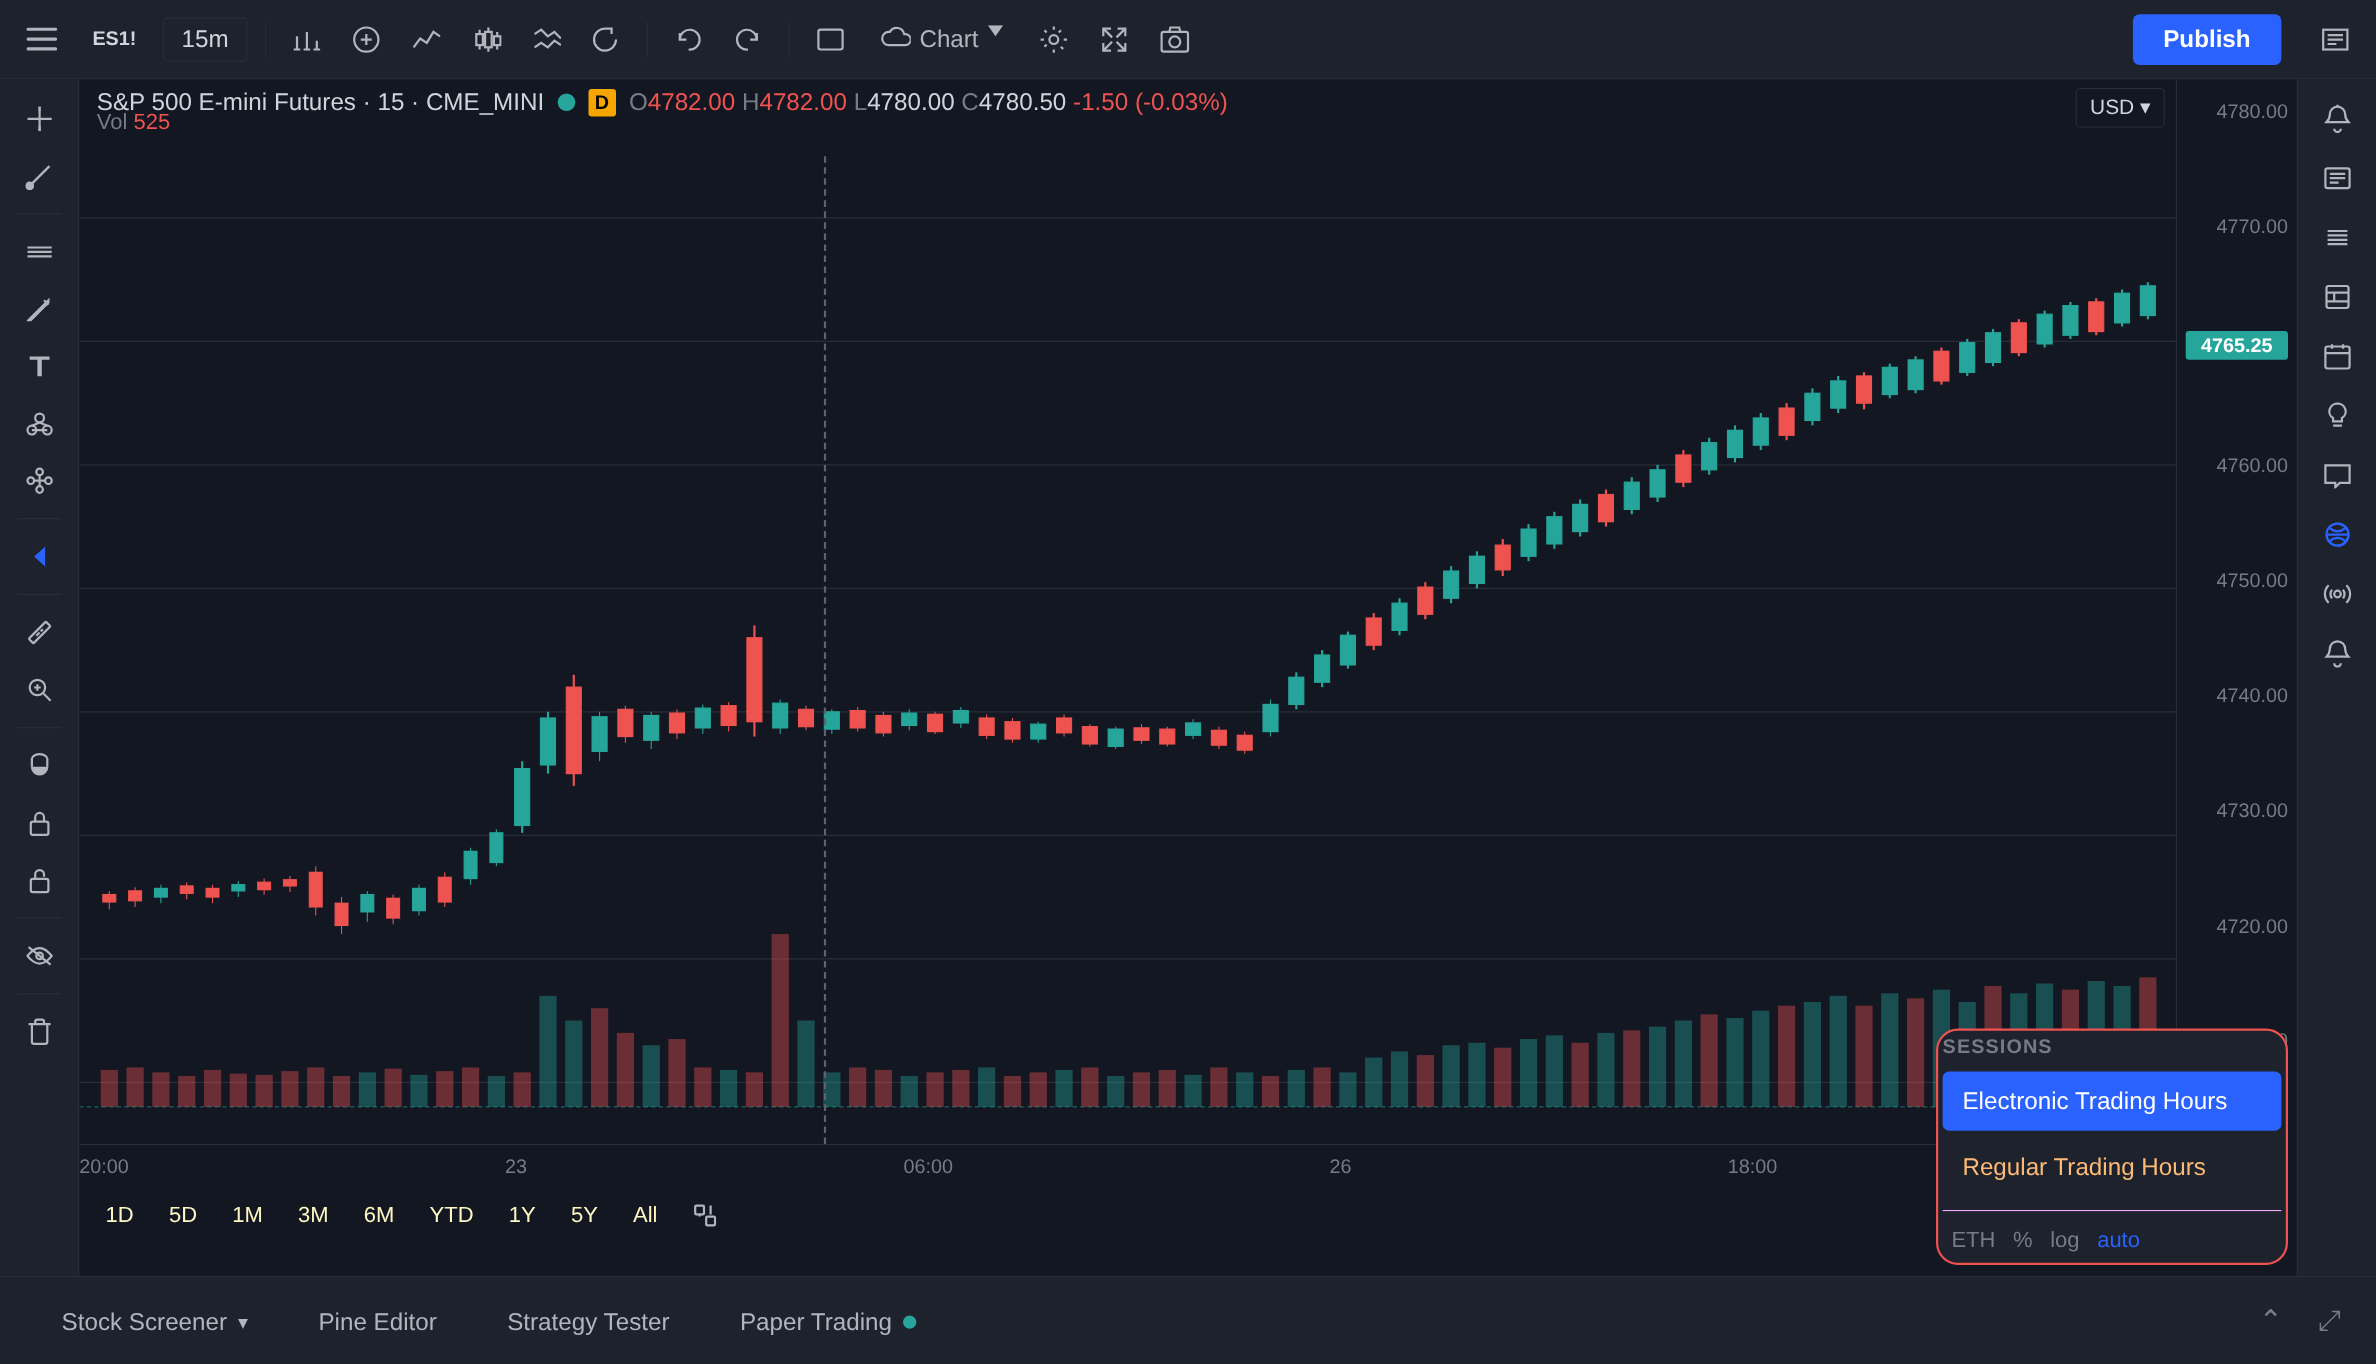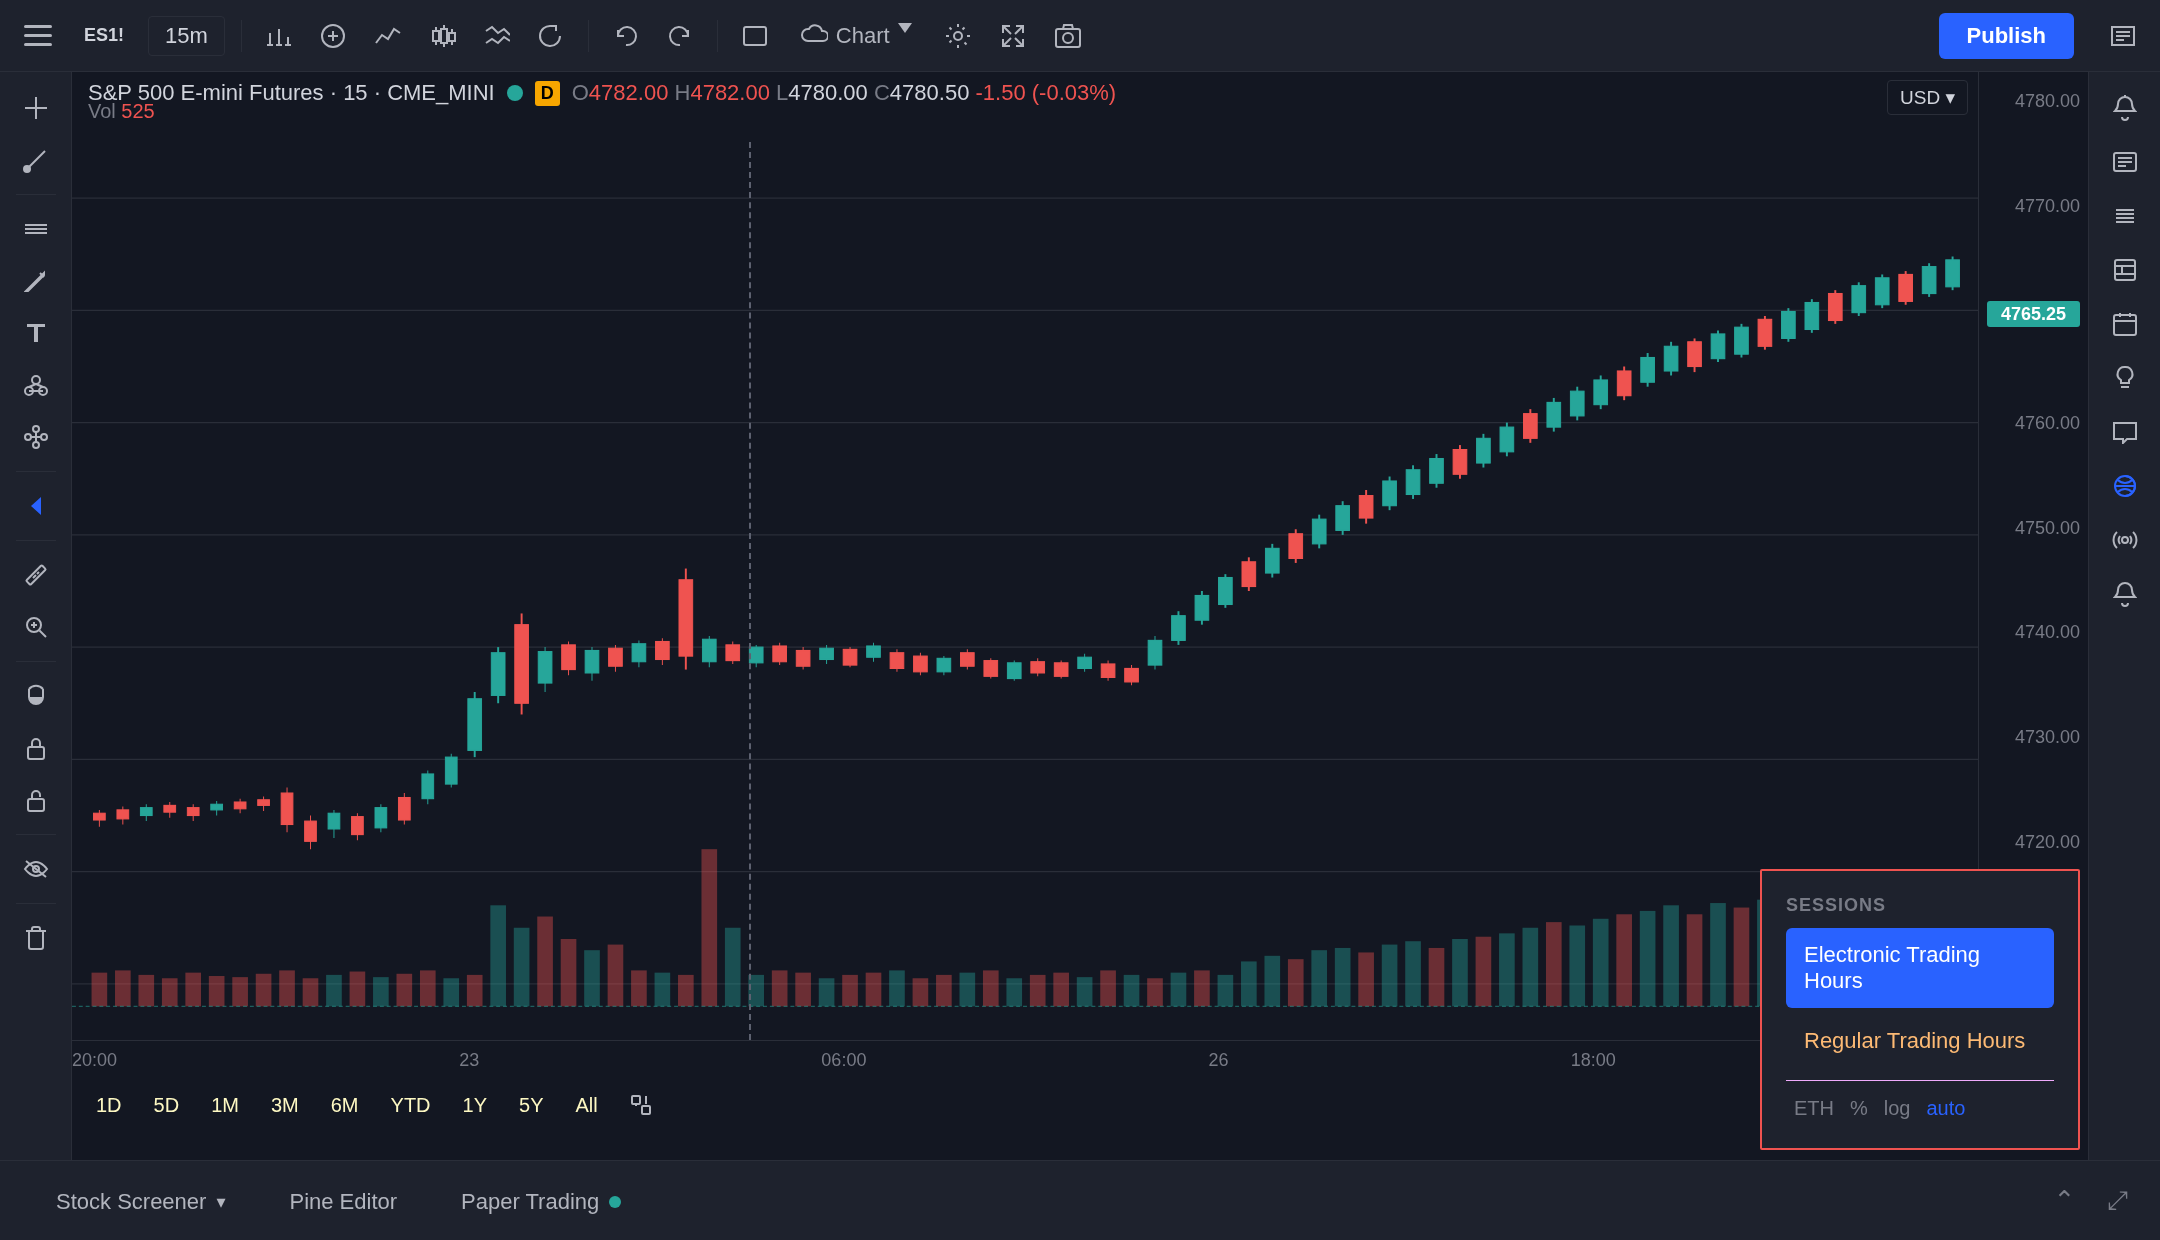--- a/index.html
+++ b/index.html
@@ -339,23 +339,23 @@
     }
 
     
     .sessions-popup {
       position: absolute;
       bottom: 90px;
       right: 80px;
       width: 320px;
       background: #1e222d;
       border: 2px solid #ef5350;
-      border-radius: 2px;
+      border-radius: 20px;
       z-index: 100;
-      padding: 24px;
+      padding: 4px;
     }
     .sessions-title {
       font-size: 18px;
       color: #787b86;
       font-weight: 600;
       letter-spacing: 1px;
       margin-bottom: 12px;
       text-transform: uppercase;
     }
     .session-item {
@@ -1127,20 +1127,23 @@
 
 <div class="bottom-bar">
   <button class="bottom-tab">
     <span>Stock Screener</span>
     <span class="caret">▾</span>
   </button>
   <button class="bottom-tab">
     <span>Pine Editor</span>
   </button>
   <button class="bottom-tab">
+    <span>Strategy Tester</span>
+  </button>
+  <button class="bottom-tab">
     <span>Paper Trading</span>
     <span class="paper-dot"></span>
   </button>
   <div class="bottom-right-controls">
     <button class="bottom-ctrl-btn">⌃</button>
     <button class="bottom-ctrl-btn">⤢</button>
   </div>
 </div>
 
 </body></html>

